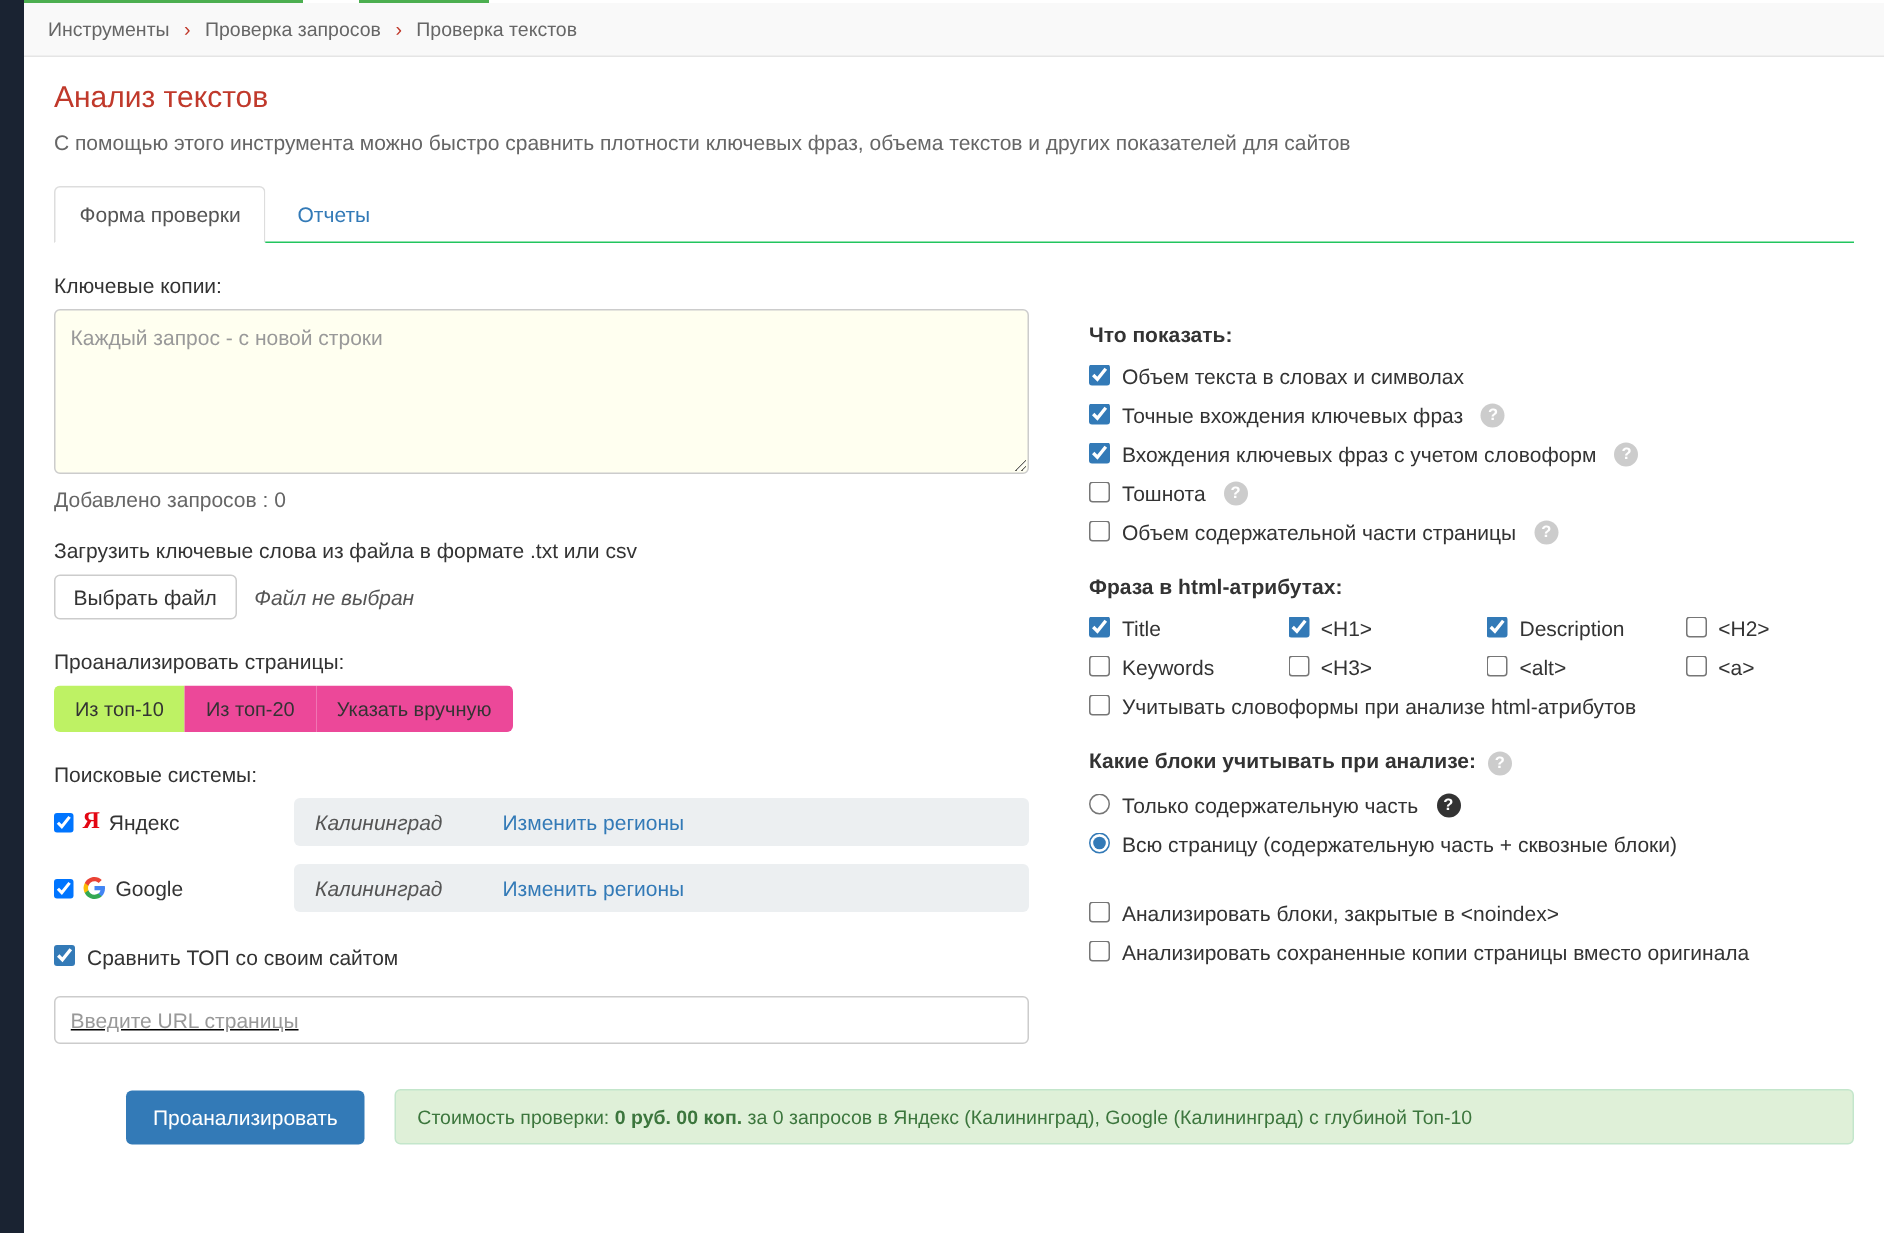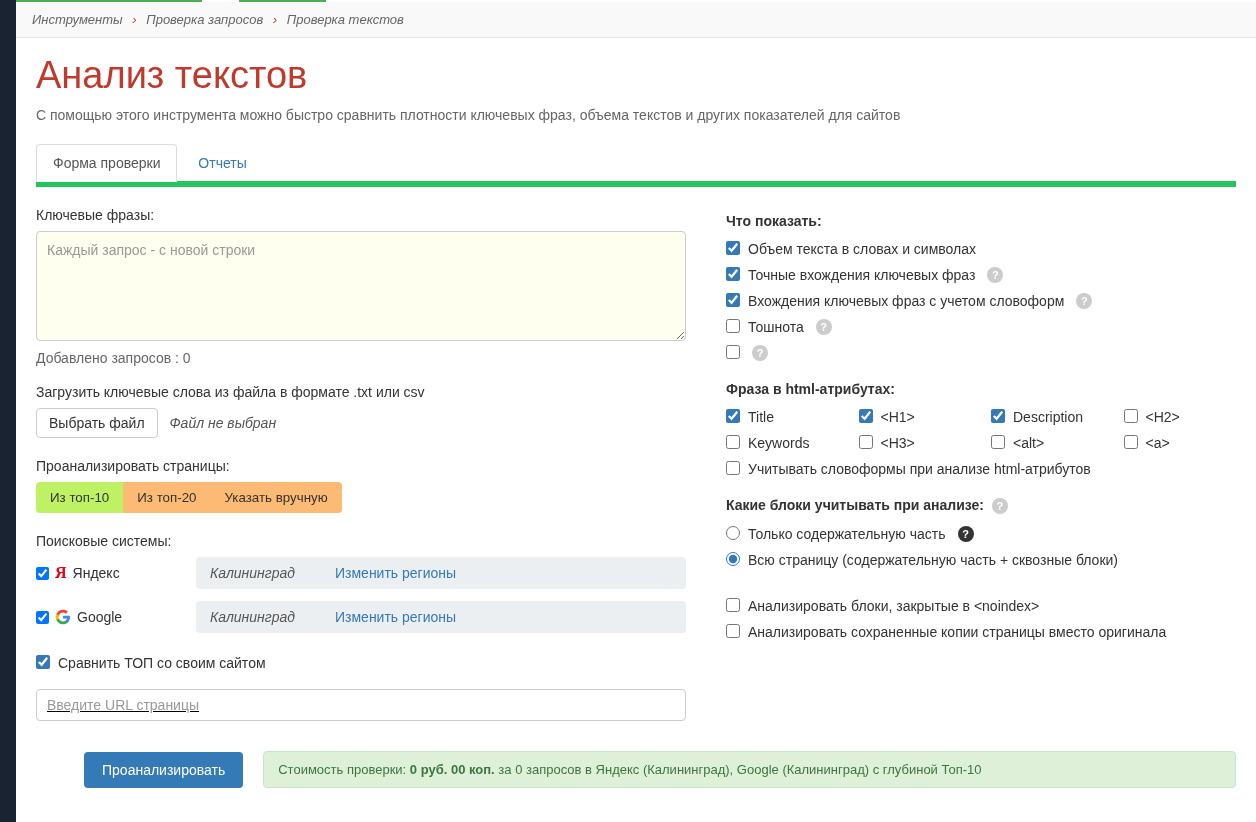--- a/index.html
+++ b/index.html
@@ -1,41 +1,41 @@
 <!DOCTYPE html>
 <html><head>
 <meta charset="utf-8">
 <style>
 * { box-sizing: border-box; margin: 0; padding: 0; }
 body { font-family: -apple-system, BlinkMacSystemFont, "Segoe UI", Arial, sans-serif; font-size: 14px; color: #333; background: #1a2332; }
 .page { background: #fff; margin-left: 16px; min-height: 822px; }
 .topbar { height: 2px; background: linear-gradient(to right, #4caf50 0%, #4caf50 15%, transparent 15%, transparent 18%, #4caf50 18%, #4caf50 25%, transparent 25%); }
-.breadcrumb { padding: 10px 16px; border-bottom: 1px solid #e5e5e5; background: #f9f9f9; color: #666; font-size: 13px; font-style: italic; }
+.breadcrumb { padding: 10px 16px; border-bottom: 1px solid #e5e5e5; background: #f9f9f9; color: #666; font-size: 13px; }
 .breadcrumb .sep { color: #c0392b; margin: 0 6px; }
 .breadcrumb a { color: #666; text-decoration: none; }
 .content { padding: 16px 20px 40px 20px; }
-h1 { color: #c0392b; font-weight: 400; font-size: 38px; margin-bottom: 10px; }
+h1 { color: #c0392b; font-weight: 400; font-size: 20px; margin-bottom: 10px; }
 .subtitle { color: #666; margin-bottom: 20px; }
-.tabs { border-bottom: 6px solid #22c55e; margin-bottom: 20px; }
+.tabs { border-bottom: 1px solid #22c55e; margin-bottom: 20px; }
 .tab { display: inline-block; padding: 10px 16px; cursor: pointer; color: #337ab7; border: 1px solid transparent; border-bottom: none; position: relative; top: 1px; }
 .tab.active { color: #555; background: #fff; border: 1px solid #ddd; border-bottom: 1px solid #fff; border-radius: 4px 4px 0 0; }
 .columns { display: flex; gap: 40px; }
 .col-left { flex: 0 0 650px; }
-.col-right { flex: 1; }
+.col-right { flex: 1; margin-top: 27px; }
 .label { color: #333; margin-bottom: 8px; display: block; }
 .section-label { font-weight: 600; margin-bottom: 12px; margin-top: 6px; }
 textarea.keyphrases { width: 100%; height: 110px; background: #fffff0; border: 1px solid #ccc; border-radius: 4px; padding: 10px; font-family: inherit; font-size: 14px; resize: vertical; }
 textarea.keyphrases::placeholder { color: #999; }
 .hint { color: #666; margin-top: 6px; }
 .file-row { margin-top: 18px; }
 .file-btn { display: inline-block; border: 1px solid #ccc; background: #fff; padding: 6px 12px; border-radius: 4px; cursor: pointer; }
 .file-status { font-style: italic; color: #555; margin-left: 8px; }
 .segment { margin-top: 20px; }
 .seg-group { display: inline-flex; border-radius: 4px; overflow: hidden; }
-.seg-btn { background: #fdba74; border: none; padding: 8px 14px; cursor: pointer; color: #333; }
+.seg-btn { background: #ec4899; border: none; padding: 8px 14px; cursor: pointer; color: #333; }
 .seg-btn.active { background: #bef264; }
 .engines { margin-top: 20px; }
 .engine-row { display: flex; align-items: center; margin-bottom: 12px; }
 .engine-row .chk-cell { width: 160px; display: flex; align-items: center; gap: 6px; }
 .region-pill { flex: 1; background: #eceff1; border-radius: 4px; padding: 8px 30px 8px 14px; display: flex; gap: 40px; position: relative; }
 .region-pill::before { content: ""; position: absolute; left: -10px; top: 50%; margin-top: -10px; border: 10px solid transparent; border-right-color: #eceff1; }
 .region-name { font-style: italic; color: #555; }
 .region-change { color: #337ab7; cursor: pointer; }
 .compare { margin-top: 22px; }
 .url-input { width: 100%; border: 1px solid #ccc; border-radius: 4px; padding: 7px 10px; margin-top: 8px; font-size: 14px; text-decoration: underline; }
@@ -71,21 +71,21 @@
     <h1>Анализ текстов</h1>
     <div class="subtitle">С помощью этого инструмента можно быстро сравнить плотности ключевых фраз, объема текстов и других показателей для сайтов</div>
 
     <div class="tabs">
       <span class="tab active">Форма проверки</span>
       <span class="tab">Отчеты</span>
     </div>
 
     <div class="columns">
       <div class="col-left">
-        <label class="label">Ключевые фразы:</label>
+        <label class="label">Ключевые копии:</label>
         <textarea class="keyphrases" placeholder="Каждый запрос - с новой строки" style=""></textarea>
         <div class="hint">
           <span>Добавлено запросов : </span><span>0</span>
         </div>
 
         <div class="file-row">
           <div class="label">Загрузить ключевые слова из файла в формате .txt или csv</div>
           <span class="file-btn">Выбрать файл</span>
           <span class="file-status">Файл не выбран</span>
         </div>
@@ -159,20 +159,21 @@
             <span>Вхождения ключевых фраз с учетом словоформ</span>
             <span class="help">?</span>
           </label>
         <label class="chk-line">
             <input type="checkbox" style="">
             <span>Тошнота</span>
             <span class="help">?</span>
           </label>
         <label class="chk-line">
             <input type="checkbox" style="">
+            <span>Объем содержательной части страницы</span>
             <span class="help">?</span>
           </label>
 
         <div class="section-label" style="margin-top:20px">Фраза в html-атрибутах:</div>
         <div class="attr-grid">
           <label class="chk-line">
               <input type="checkbox" checked="" style="">
               <span>Title</span>
             </label>
           <label class="chk-line">

